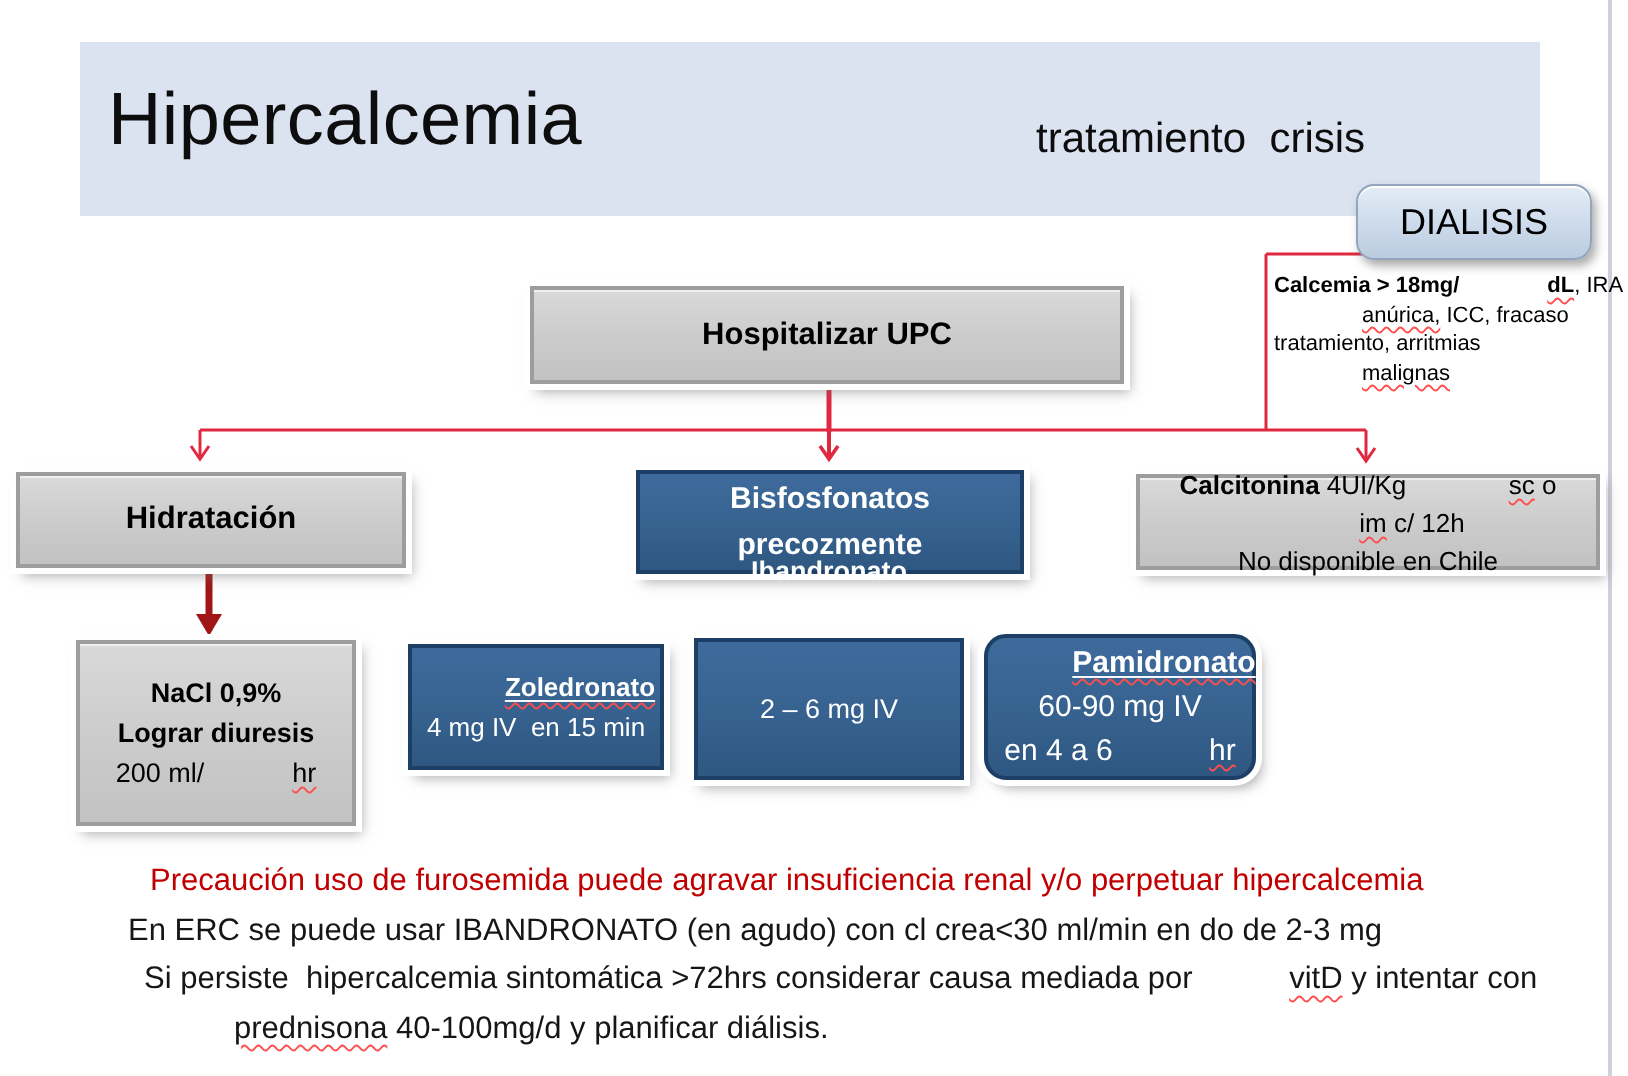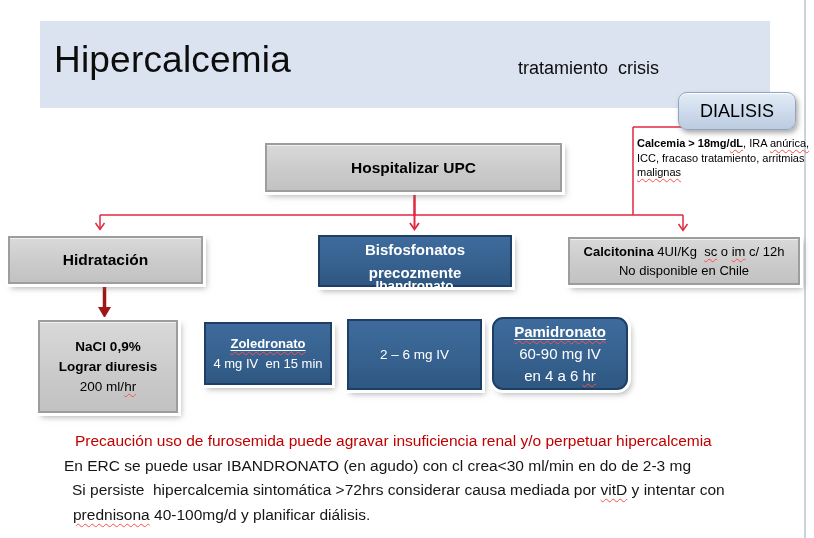--- a/index.html
+++ b/index.html
@@ -6,41 +6,41 @@
   .canvas{
     position:relative;width:814px;height:538px;background:#ffffff;overflow:hidden;
     font-family:"Liberation Sans",sans-serif;color:#111;
   }
   .canvas *{box-sizing:border-box;}
   .pre{white-space:pre-wrap;}
 
   
   .title-band{position:absolute;left:40px;top:21px;width:730px;height:87px;background:var(--band_bg);}
   .page-title{position:absolute;left:14px;top:18px;font-size:37px;color:#0d0d0d;letter-spacing:.2px;text-align:right;}
-  .page-subtitle{position:absolute;left:478px;top:37px;font-size:18px;color:#0d0d0d;white-space:pre;}
+  .page-subtitle{position:absolute;left:478px;top:37px;font-size:21px;color:#0d0d0d;white-space:pre;}
 
   
   .dialisis{
     position:absolute;left:678px;top:92px;width:118px;height:38px;z-index:5;
     background:linear-gradient(180deg,#e3ecf6 0%,var(--dialisis_bg) 55%,#bccbdf 100%);
     border:1px solid #93a5bd;border-radius:9px;
     box-shadow:2px 3px 5px rgba(90,90,90,.5), inset 0 1px 0 #fff;
     display:flex;align-items:center;justify-content:center;
     font-size:18px;color:#000;
   }
 
   
   .criteria{
     position:absolute;left:637px;top:136px;width:174px;z-index:2;
     font-size:11px;line-height:14.5px;color:#000;
   }
   .b{font-weight:bold;}
 
   
-  .sq{text-decoration:underline wavy var(--squiggle);text-decoration-thickness:1px;text-underline-offset:2px;}
+  .sq{text-decoration:underline wavy var(--squiggle);text-decoration-thickness:1px;text-underline-offset:2px;margin-left:44px;}
   
   .wu{text-decoration:underline solid rgba(255,255,255,.95);text-decoration-thickness:1px;text-underline-offset:2px;}
   .wu .sq{text-underline-offset:3px;}
 
   
   .node{
     position:absolute;z-index:2;display:flex;flex-direction:column;
     align-items:center;justify-content:center;text-align:center;
   }
   .gray-node{

